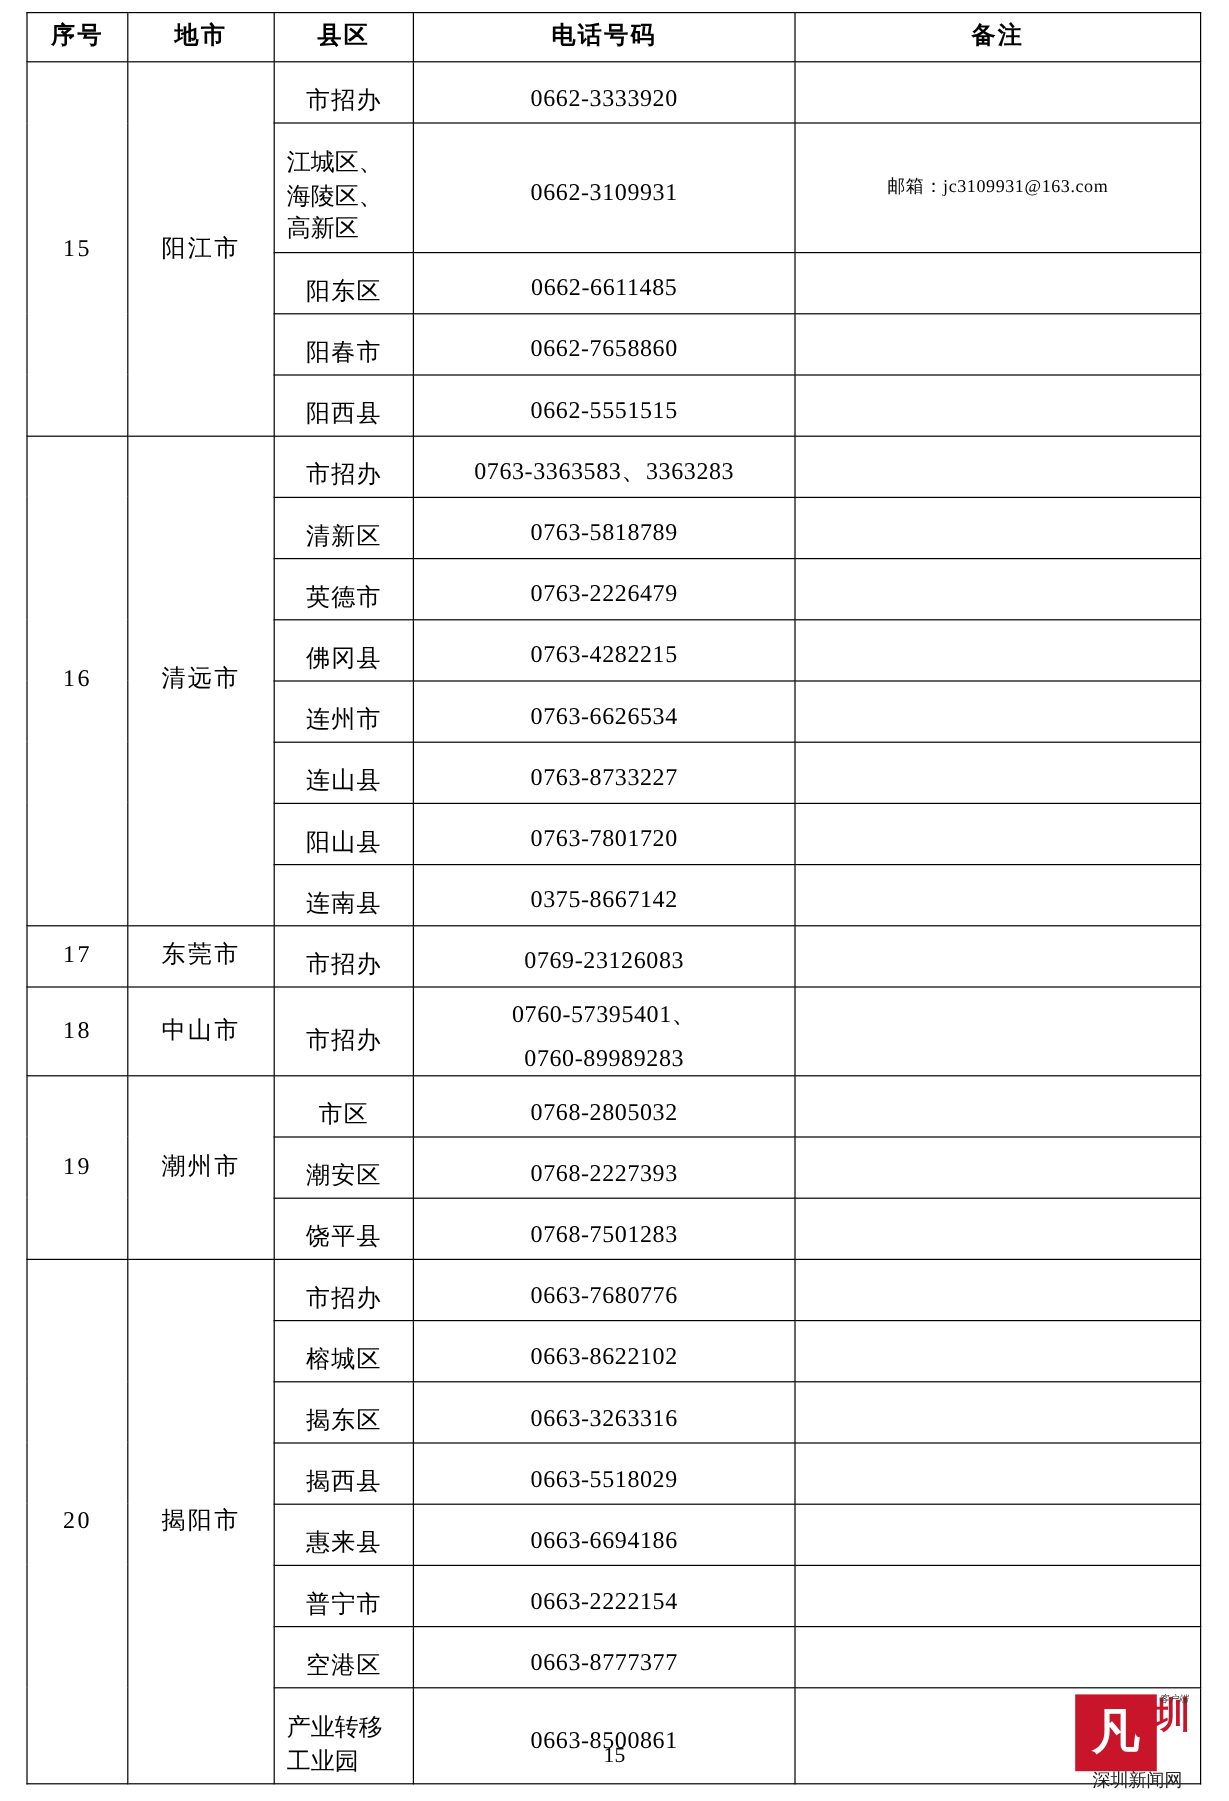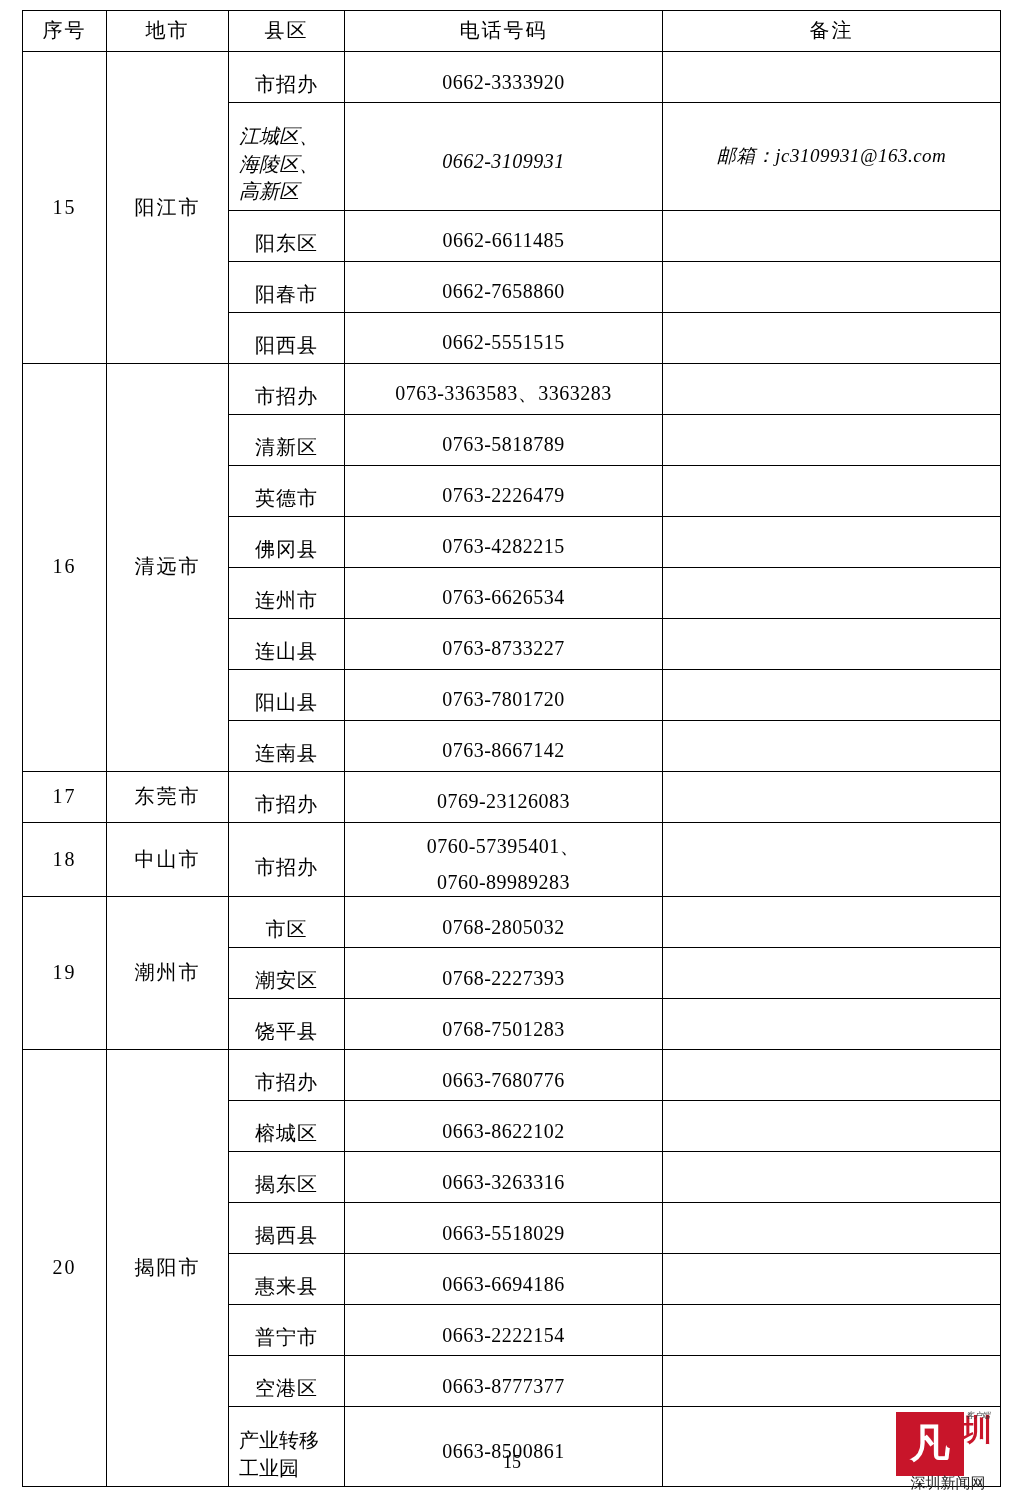--- a/index.html
+++ b/index.html
@@ -32,35 +32,34 @@
     padding: 0;
     text-align: center;
     vertical-align: middle;
     font-size: 20px;
     line-height: 1.28;
     font-weight: normal;
     font-family: "Liberation Serif", "DejaVu Serif", serif;
   }
   table.phone-table thead th {
     height: 40px;
-    font-weight: normal;
+    font-weight: bold;
     letter-spacing: 2px;
   }
   .col-seq { width: 84px; }
   .col-city { width: 122px; }
   .col-county { width: 116px; }
   .col-phone { width: 318px; }
   .col-note { width: 338px; }
 
   td.cell {
     height: 50px;
   }
   td.cell.tall {
     height: 98px;
-    font-style: italic;
   }
   td.cell.double {
     height: 68px;
   }
   .county-text {
     display: block;
     padding: 4px 10px;
     text-align: center;
     letter-spacing: 1px;
     margin-top: 16px;
@@ -71,21 +70,21 @@
     letter-spacing: 0px;
   }
   .phone-text {
     display: block;
     letter-spacing: 0.5px;
     margin-top: 11px;
   }
   .note-text {
     display: block;
     letter-spacing: 0.5px;
-    font-size: 19px;
+    font-size: 15px;
   }
   .seq-text, .city-text {
     display: block;
     letter-spacing: 2px;
   }
   .footer {
     position: absolute;
     left: 0;
     top: 1452px;
     width: 1024px;
@@ -321,21 +320,21 @@
           </td>
         <td class="cell">
             <span class="note-text"></span>
           </td>
       </tr>
       <tr>
         <td class="cell">
             <span class="county-text">连南县</span>
           </td>
         <td class="cell">
-            <span class="phone-text">0763-8667142</span>
+            <span class="phone-text">0375-8667142</span>
           </td>
         <td class="cell">
             <span class="note-text"></span>
           </td>
       </tr>
 
       <tr>
         <td class="cell">
             <span class="seq-text">17</span>
           </td>

